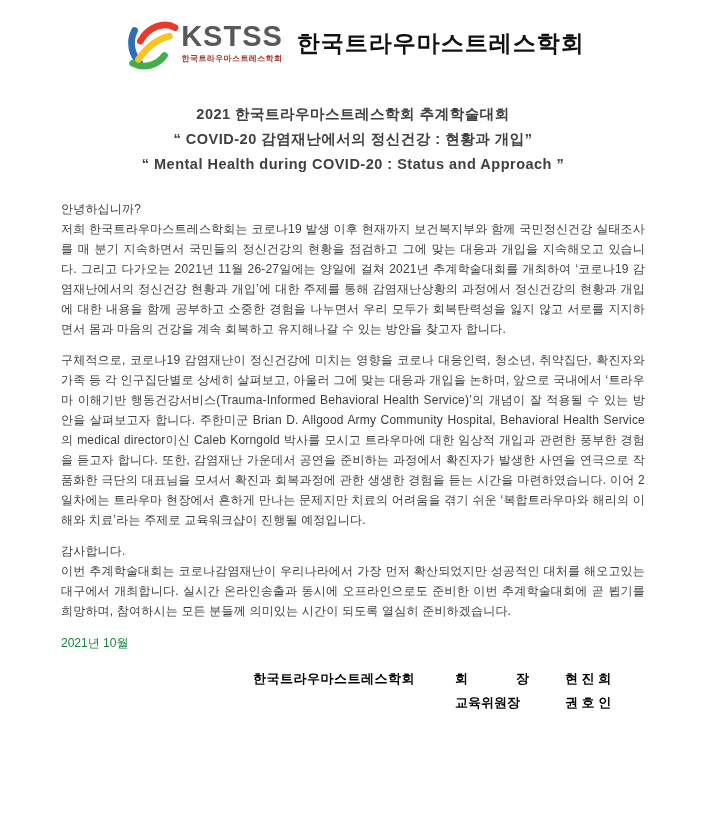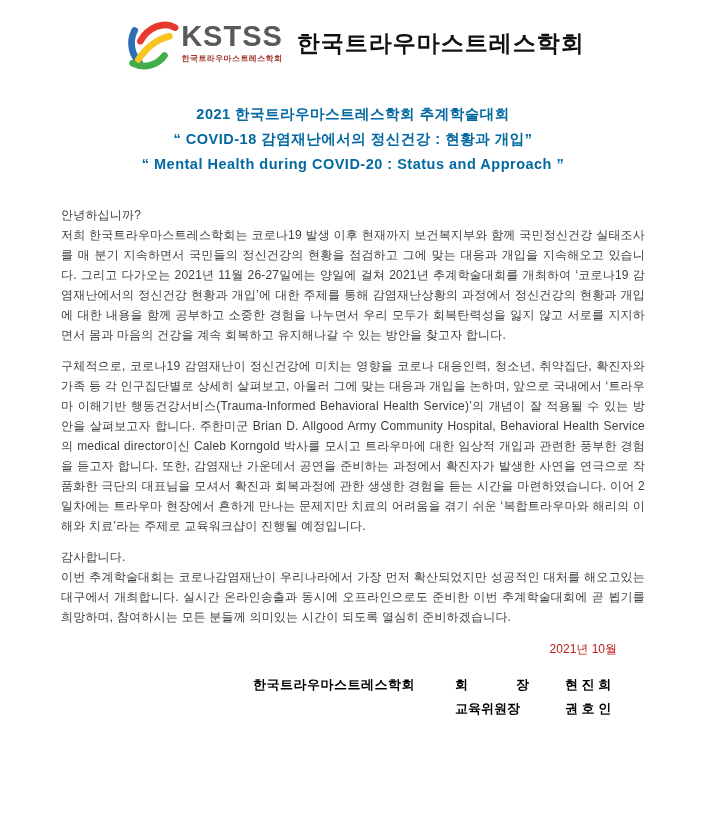--- a/index.html
+++ b/index.html
@@ -29,38 +29,38 @@
   .logo-sub {
     font-size: 8px; font-weight: bold; color: #a3362c;
     letter-spacing: 0.4px; margin-top: 2px; white-space: nowrap;
   }
   .org-heading {
     font-size: 23px; font-weight: bold; color: #111111;
     margin: 0 0 0 14px; letter-spacing: 1px; white-space: nowrap;
   }
 
   
-  .title-block { margin-top: 30px; text-align: center; color: #0369a1; }
+  .title-block { margin-top: 30px; text-align: center; color: #404040; }
   .title-line {
     font-size: 14.5px; font-weight: bold; line-height: 25px;
     letter-spacing: 0.5px; white-space: nowrap;
   }
 
   
-  .body-block { margin-top: 28px; }
+  .body-block { margin-top: 22px; }
   .body-block p {
     margin: 0 0 11px 0;
     font-size: 12px; line-height: 20px;
     text-align: justify;
     letter-spacing: 0.2px;
   }
   .body-block p.no-gap { margin-bottom: 0; }
   .date-line {
-    font-size: 12px; line-height: 20px; text-align: right;
-    padding-right: 28px; margin-top: 12px; color: #b91c1c;
+    font-size: 12px; line-height: 20px; 
+    padding-right: 28px; margin-top: 12px; color: #15803d;
   }
 
   
   .signature { margin-top: 14px; font-weight: bold; color: #000000; font-size: 13px; }
   .sig-row { display: flex; justify-content: flex-end; align-items: baseline; line-height: 24px; }
   .sig-org { white-space: nowrap; letter-spacing: 0.5px; }
   .sig-title {
     display: inline-block; width: 74px; margin-left: 40px;
     text-align: justify; text-align-last: justify; white-space: nowrap;
   }
@@ -82,21 +82,21 @@
       <div class="logo-text">
         <div class="logo-acronym">KSTSS</div>
         <div class="logo-sub">한국트라우마스트레스학회</div>
       </div>
     </div>
     <h1 class="org-heading">한국트라우마스트레스학회</h1>
   </header>
 
   <section class="title-block">
     <div class="title-line">2021 한국트라우마스트레스학회 추계학술대회</div>
-    <div class="title-line">“ COVID-18 감염재난에서의 정신건강 : 현황과 개입”</div>
+    <div class="title-line">“ COVID-20 감염재난에서의 정신건강 : 현황과 개입”</div>
     <div class="title-line">“ Mental Health during COVID-20 : Status and Approach ”</div>
   </section>
 
   <section class="body-block">
     <p class="no-gap">안녕하십니까?</p>
     <p>저희 한국트라우마스트레스학회는 코로나19 발생 이후 현재까지 보건복지부와 함께 국민정신건강 실태조사를 매 분기 지속하면서 국민들의 정신건강의 현황을 점검하고 그에 맞는 대응과 개입을 지속해오고 있습니다. 그리고 다가오는 2021년 11월 26-27일에는 양일에 걸쳐 2021년 추계학술대회를 개최하여 ‘코로나19 감염재난에서의 정신건강 현황과 개입’에 대한 주제를 통해 감염재난상황의 과정에서 정신건강의 현황과 개입에 대한 내용을 함께 공부하고 소중한 경험을 나누면서 우리 모두가 회복탄력성을 잃지 않고 서로를 지지하면서 몸과 마음의 건강을 계속 회복하고 유지해나갈 수 있는 방안을 찾고자 합니다.</p>
     <p>구체적으로, 코로나19 감염재난이 정신건강에 미치는 영향을 코로나 대응인력, 청소년, 취약집단, 확진자와 가족 등 각 인구집단별로 상세히 살펴보고, 아울러 그에 맞는 대응과 개입을 논하며, 앞으로 국내에서 ‘트라우마 이해기반 행동건강서비스(Trauma-Informed Behavioral Health Service)’의 개념이 잘 적용될 수 있는 방안을 살펴보고자 합니다. 주한미군 Brian D. Allgood Army Community Hospital, Behavioral Health Service의 medical director이신 Caleb Korngold 박사를 모시고 트라우마에 대한 임상적 개입과 관련한 풍부한 경험을 듣고자 합니다. 또한, 감염재난 가운데서 공연을 준비하는 과정에서 확진자가 발생한 사연을 연극으로 작품화한 극단의 대표님을 모셔서 확진과 회복과정에 관한 생생한 경험을 듣는 시간을 마련하였습니다. 이어 2일차에는 트라우마 현장에서 흔하게 만나는 문제지만 치료의 어려움을 겪기 쉬운 ‘복합트라우마와 해리의 이해와 치료’라는 주제로 교육워크샵이 진행될 예정입니다.</p>
     <p class="no-gap">감사합니다.</p>
     <p class="no-gap">이번 추계학술대회는 코로나감염재난이 우리나라에서 가장 먼저 확산되었지만 성공적인 대처를 해오고있는 대구에서 개최합니다. 실시간 온라인송출과 동시에 오프라인으로도 준비한 이번 추계학술대회에 곧 뵙기를 희망하며, 참여하시는 모든 분들께 의미있는 시간이 되도록 열심히 준비하겠습니다.</p>
     <div class="date-line">2021년 10월</div>

